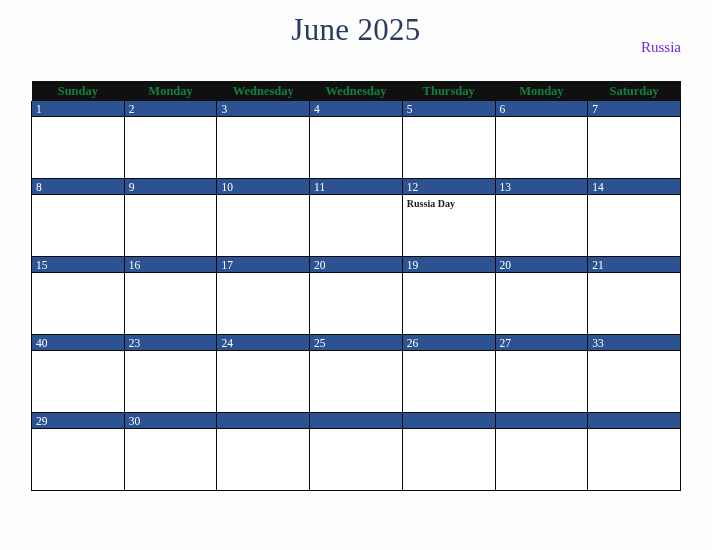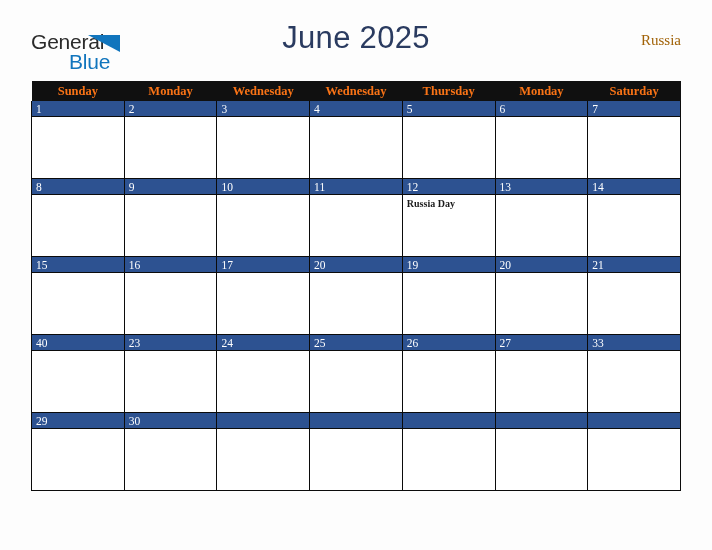--- a/index.html
+++ b/index.html
@@ -59,51 +59,51 @@
     font-size: 21px;
     letter-spacing: -0.2px;
     color: #1175bd;
     line-height: 22px;
   }
 
   
   #title {
     position: absolute;
     left: 0;
-    top: 20px;
+    top: 12px;
     width: 712px;
     text-align: center;
-    font-family: Liberation Sans, sans-serif;
+    font-family: Liberation Serif, serif;
     font-size: 31px;
     color: #2a3b60;
     letter-spacing: 0.3px;
   }
 
   
   #country {
     position: absolute;
     right: 31px;
-    top: 32px;
+    top: 39px;
     font-family: "Liberation Serif", serif;
     font-size: 15px;
-    color: #a16207;
+    color: #6d28d9;
   }
 
   
   #calendar {
     position: absolute;
     left: 31px;
     top: 81px;
     width: 650px;
     border-collapse: collapse;
     table-layout: fixed;
   }
   #calendar th {
     background: #101010;
-    color: #f97316;
+    color: #15803d;
     font-family: "Liberation Serif", serif;
     font-size: 12.5px;
     font-weight: bold;
     height: 20px;
     padding: 0;
     text-align: center;
     vertical-align: middle;
     border: none;
   }
   #calendar td {
@@ -143,25 +143,20 @@
     line-height: 11px;
     white-space: nowrap;
     overflow: hidden;
   }
 </style>
 </head>
 <body>
 
 <div id="header-bar">
 
-  <div id="logo">
-    <span id="logo-general">General</span>
-    <span id="logo-triangle"></span>
-    <span id="logo-blue">Blue</span>
-  </div>
 
   <div id="title">June 2025</div>
 
   <div id="country">Russia</div>
 
 </div>
 
 <table id="calendar">
   <thead>
     <tr id="weekday-row">

